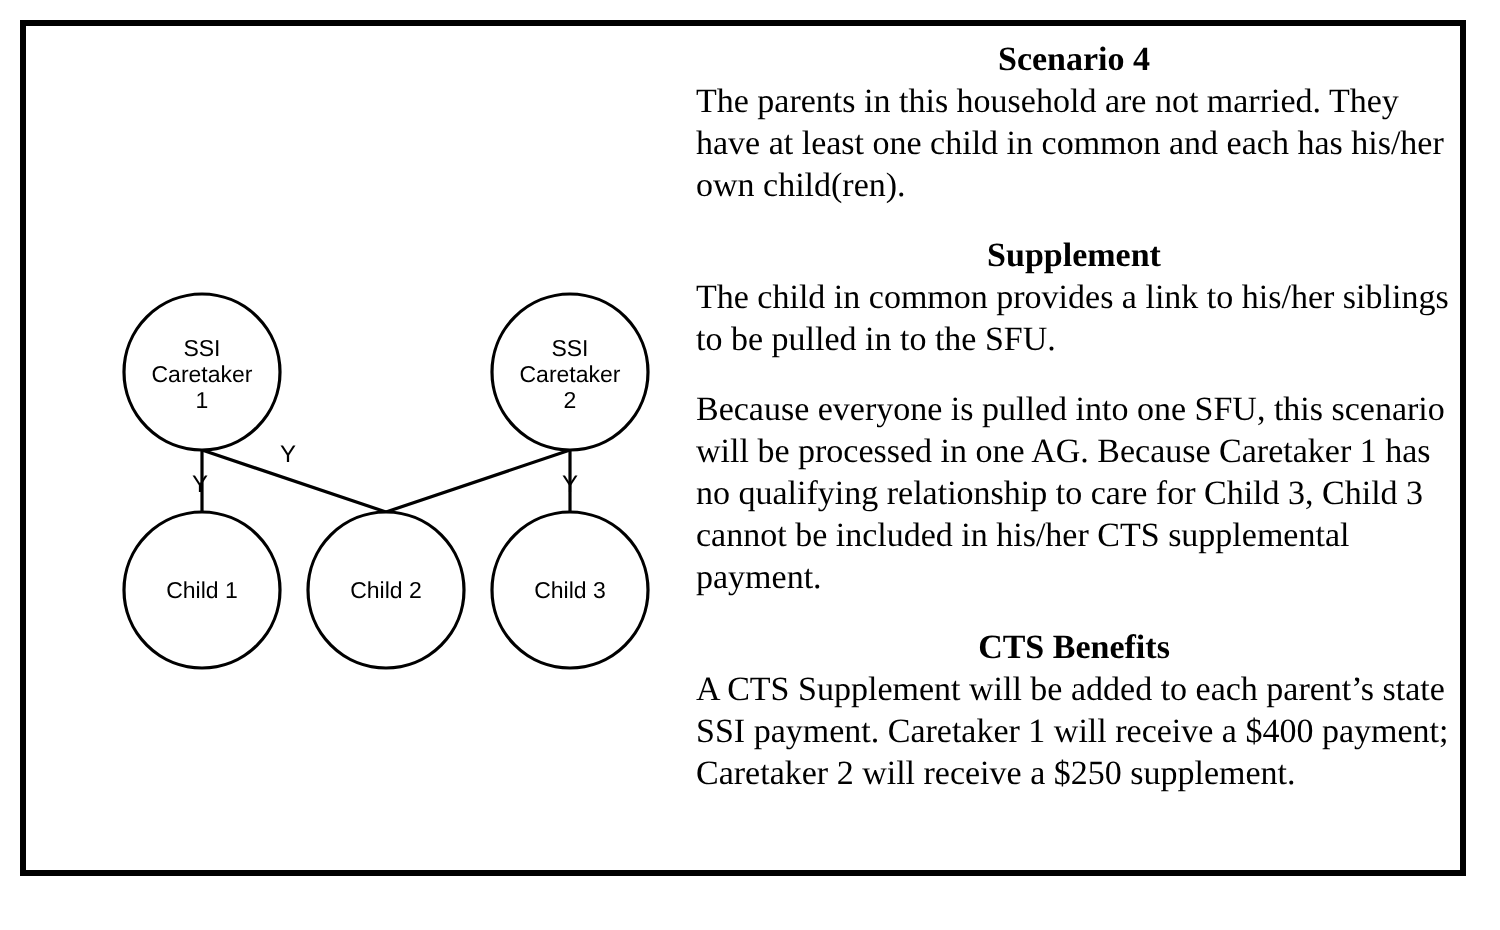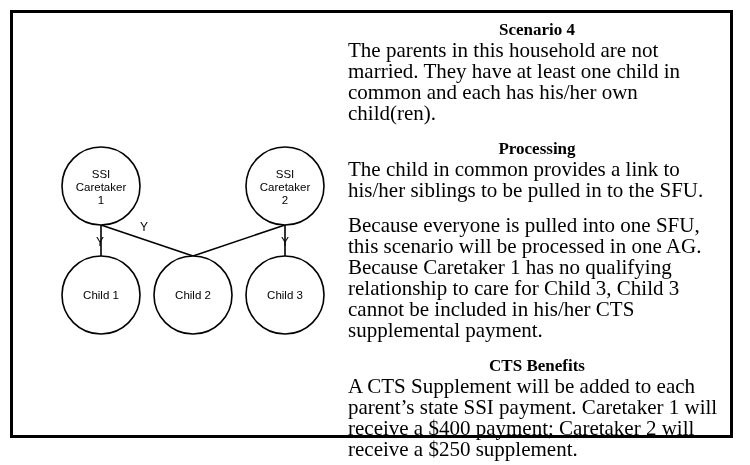--- a/index.html
+++ b/index.html
@@ -85,21 +85,21 @@
     font-weight: bold;
     font-size: 17px;
     line-height: 21px;
     margin: 0;
     white-space: nowrap;
     text-align: center;
   }
   .section-body {
     font-family: "Liberation Serif", "DejaVu Serif", serif;
     font-weight: normal;
-    font-size: 21px;
+    font-size: 17px;
     line-height: 21px;
     margin: 0;
     text-align: left;
   }
 </style>
 </head>
 <body>
 
 <div id="page">
   <div id="frame">
@@ -138,21 +138,21 @@
     </div>
 
     <div id="text-panel">
 
       <div class="section">
         <p class="section-heading">Scenario 4</p>
         <p class="section-body">The parents in this household are not married. They have at least one child in common and each has his/her own child(ren).</p>
       </div>
 
       <div class="section">
-        <p class="section-heading">Processing</p>
+        <p class="section-heading">Supplement</p>
         <p class="section-body">The child in common provides a link to his/her siblings to be pulled in to the SFU.</p>
       </div>
 
       <div class="section">
         <p class="section-body">Because everyone is pulled into one SFU, this scenario will be processed in one AG. Because Caretaker 1 has no qualifying relationship to care for Child 3, Child 3 cannot be included in his/her CTS supplemental payment.</p>
       </div>
 
       <div class="section">
         <p class="section-heading">CTS Benefits</p>
         <p class="section-body">A CTS Supplement will be added to each parent’s state SSI payment. Caretaker 1 will receive a $400 payment; Caretaker 2 will receive a $250 supplement.</p>

